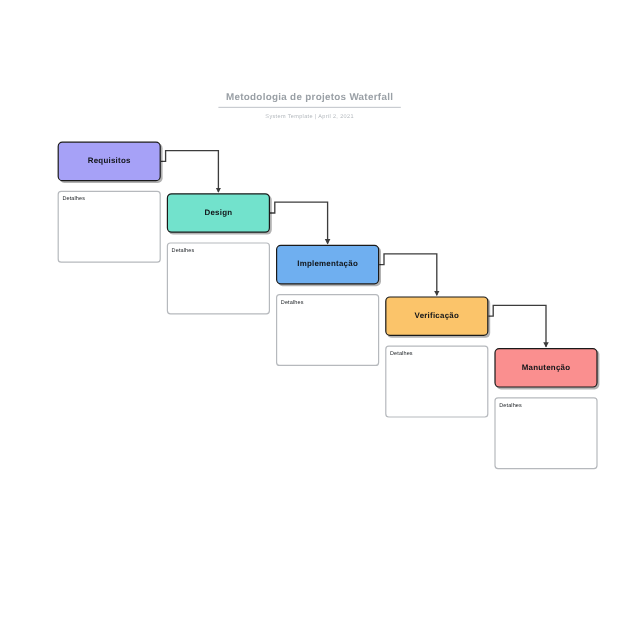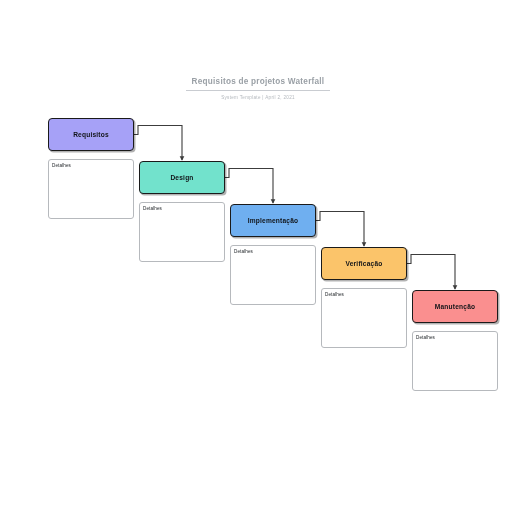--- a/index.html
+++ b/index.html
@@ -101,21 +101,21 @@
     z-index: 1;
     pointer-events: none;
   }
 </style>
 </head>
 <body>
 
 <div id="canvas">
 
   <div class="header">
-    <div class="doc-title">Requisitos de projetos Waterfall</div>
+    <div class="doc-title">Metodologia de projetos Waterfall</div>
     <div class="doc-subtitle">System Template  |  April 2, 2021</div>
   </div>
 
   <svg id="connectors" viewBox="0 0 516 516" width="516" height="516">
       <defs>
         <marker id="arrowhead" markerWidth="5" markerHeight="5" refX="3.4" refY="2.5" orient="auto" markerUnits="strokeWidth">
           <path d="M0,0.4 L4,2.5 L0,4.6 z" fill="#3c3c3c"></path>
         </marker>
       </defs>
       <path d="M134,134.5 L138,134.5 L138,125.5 L182,125.5 L182,160" fill="none" stroke="#3c3c3c" stroke-width="1.1" stroke-linejoin="miter" marker-end="url(#arrowhead)"></path>

